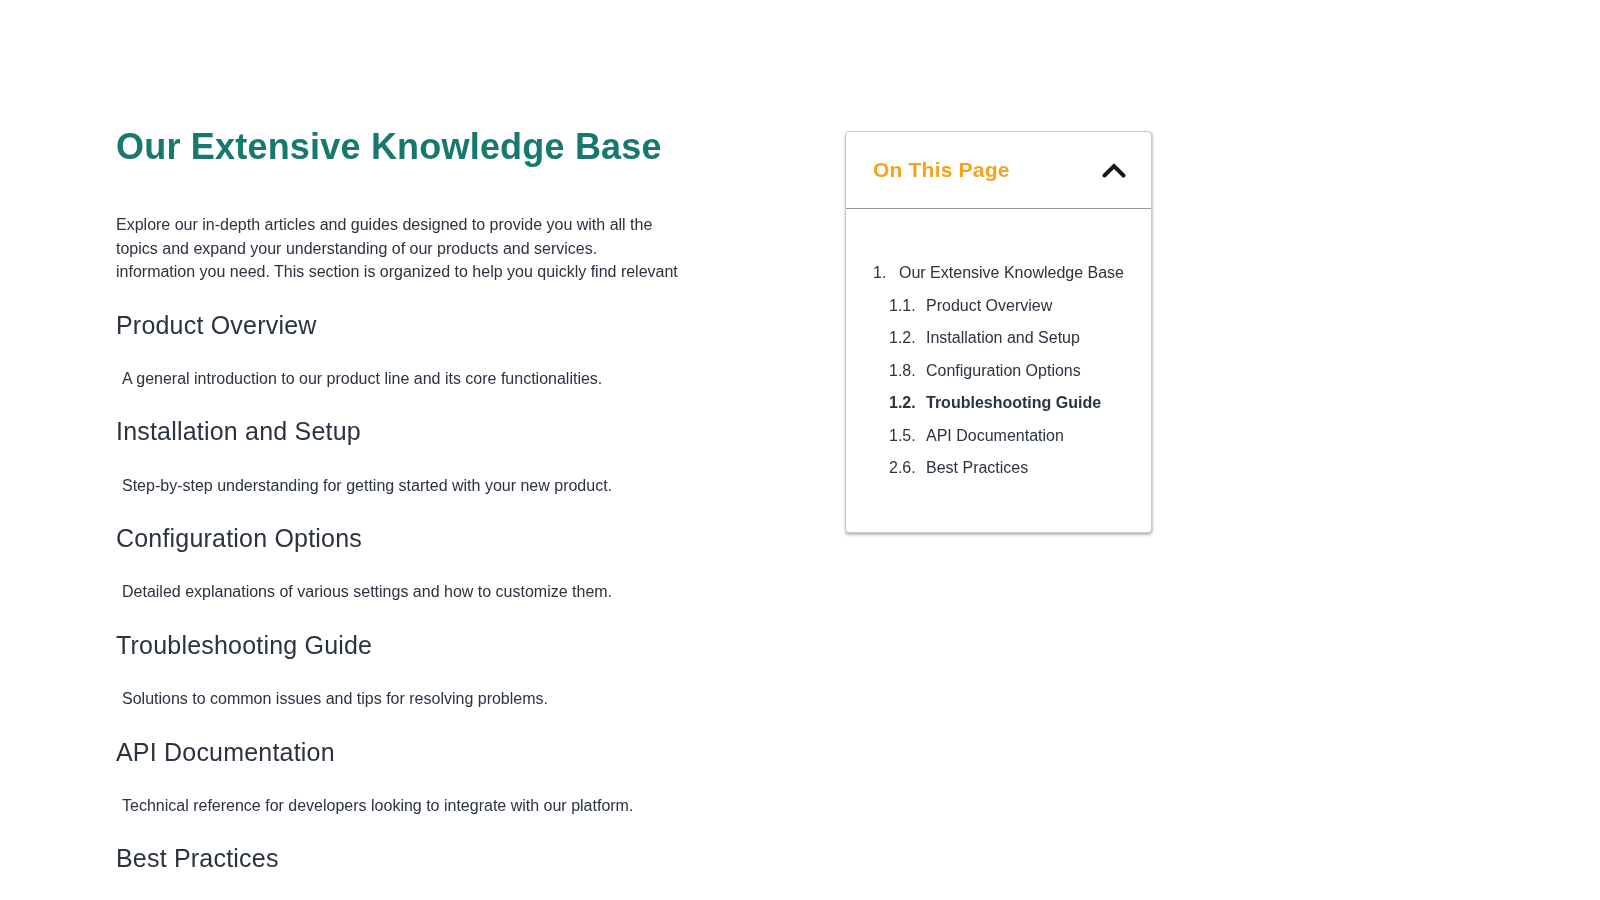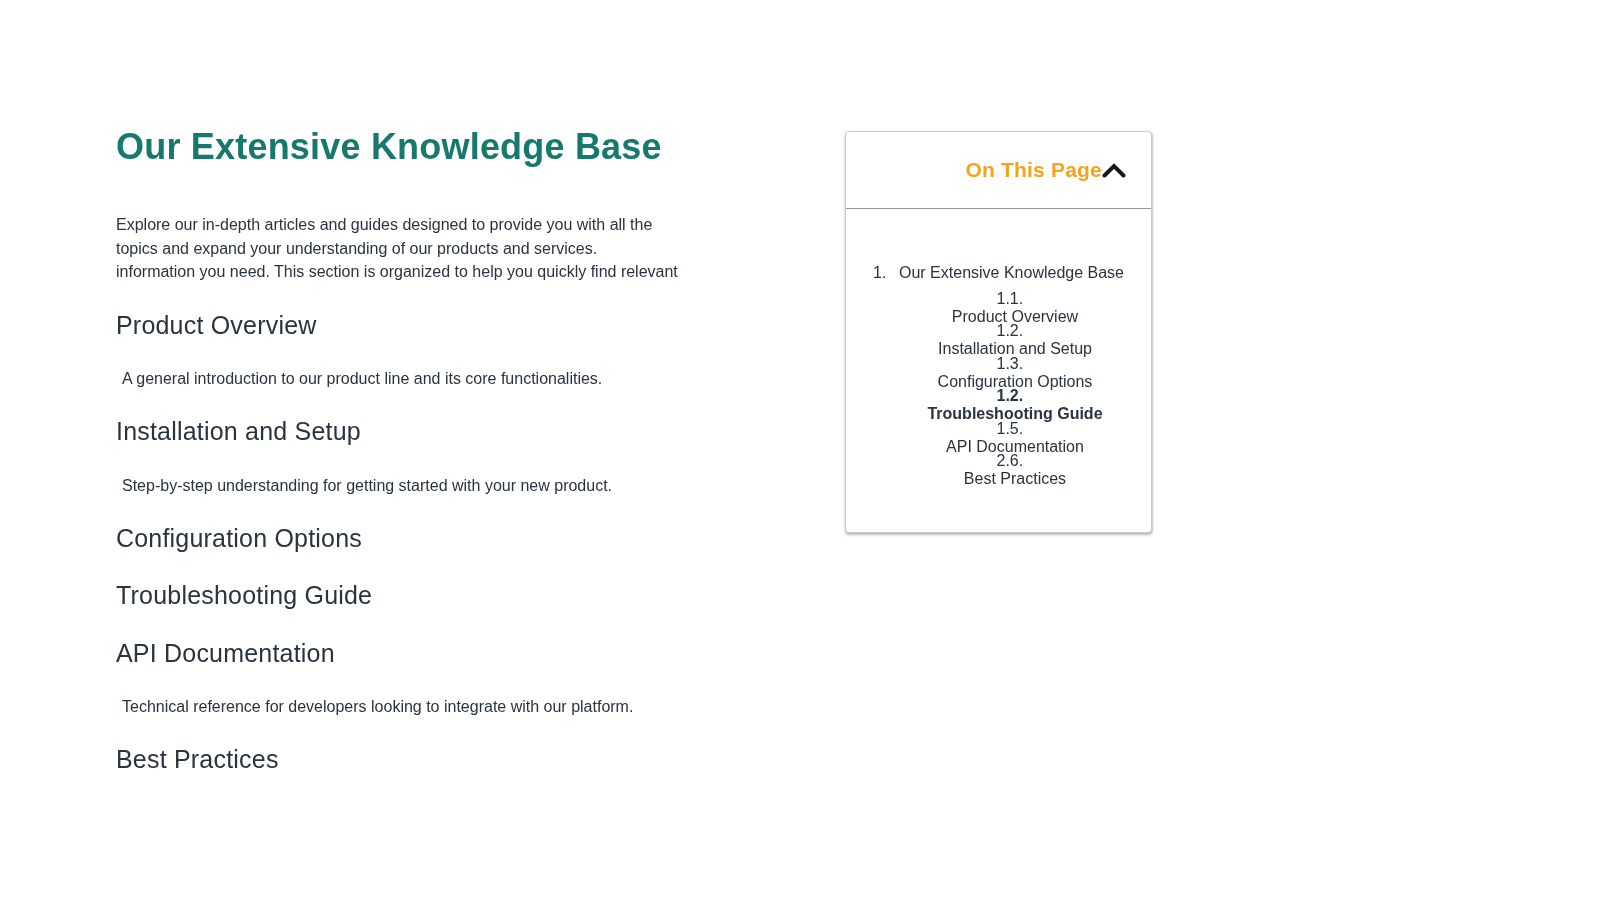--- a/index.html
+++ b/index.html
@@ -34,37 +34,37 @@
     color:var(--text);white-space:nowrap;
   }
 
   
   .toc-panel{
     position:absolute;left:845px;top:131px;width:307px;height:402px;
     background:#fff;border:1px solid var(--panel-border);border-radius:4px;
     box-shadow:0 2px 3px rgba(105,115,130,.40), 1px 1px 2px rgba(105,115,130,.25);
   }
   .toc-header{
-    height:77px;display:flex;align-items:center;justify-content:flex-end;
+    height:77px;display:flex;align-items:center;justify-content:space-between;
     padding:0 25px 0 27px;border-bottom:1px solid var(--panel-divider);
     cursor:pointer;background:transparent;width:100%;border-top:none;border-left:none;border-right:none;
     font-family:inherit;text-align:left;
   }
   .toc-header-title{
     font-size:21px;font-weight:700;color:var(--toc-title);letter-spacing:.2px;
   }
   .chevron{flex:0 0 auto;display:block;}
   .toc-body{padding:48px 10px 0 27px;}
   .toc-item{
     display:flex;align-items:center;height:32.5px;
     font-size:16px;color:var(--text);cursor:pointer;
   }
   .toc-item .toc-num{flex:0 0 auto;}
   .toc-item.level-1 .toc-num{width:26px;}
-  .toc-item.level-2{margin-left:16px;flex-direction:column;}
+  .toc-item.level-2{margin-left:16px;}
   .toc-item.level-2 .toc-num{width:37px;}
   .toc-item.emphasis{font-weight:600;}
   .toc-item .toc-label{white-space:nowrap;}
 </style>
 </head>
 <body>
 
 <main class="article">
   <h1 class="page-title">Our Extensive Knowledge Base</h1>
   <p class="intro">
@@ -78,24 +78,26 @@
     <p>A general introduction to our product line and its core functionalities.</p>
   </section>
 
   <section class="section">
     <h2>Installation and Setup</h2>
     <p>Step-by-step understanding for getting started with your new product.</p>
   </section>
 
   <section class="section">
     <h2>Configuration Options</h2>
+    <p>Detailed explanations of various settings and how to customize them.</p>
   </section>
 
   <section class="section">
     <h2>Troubleshooting Guide</h2>
+    <p>Solutions to common issues and tips for resolving problems.</p>
   </section>
 
   <section class="section">
     <h2>API Documentation</h2>
     <p>Technical reference for developers looking to integrate with our platform.</p>
   </section>
 
   <section class="section">
     <h2>Best Practices</h2>
 
@@ -120,21 +122,21 @@
     <span class="toc-num">1.1.</span>
     <span class="toc-label">Product Overview</span>
   </a>
 
   <a class="toc-item level-2">
     <span class="toc-num">1.2.</span>
     <span class="toc-label">Installation and Setup</span>
   </a>
 
   <a class="toc-item level-2">
-    <span class="toc-num">1.3.</span>
+    <span class="toc-num">1.8.</span>
     <span class="toc-label">Configuration Options</span>
   </a>
 
   <a class="toc-item level-2 emphasis">
     <span class="toc-num">1.2.</span>
     <span class="toc-label">Troubleshooting Guide</span>
   </a>
 
   <a class="toc-item level-2">
     <span class="toc-num">1.5.</span>

